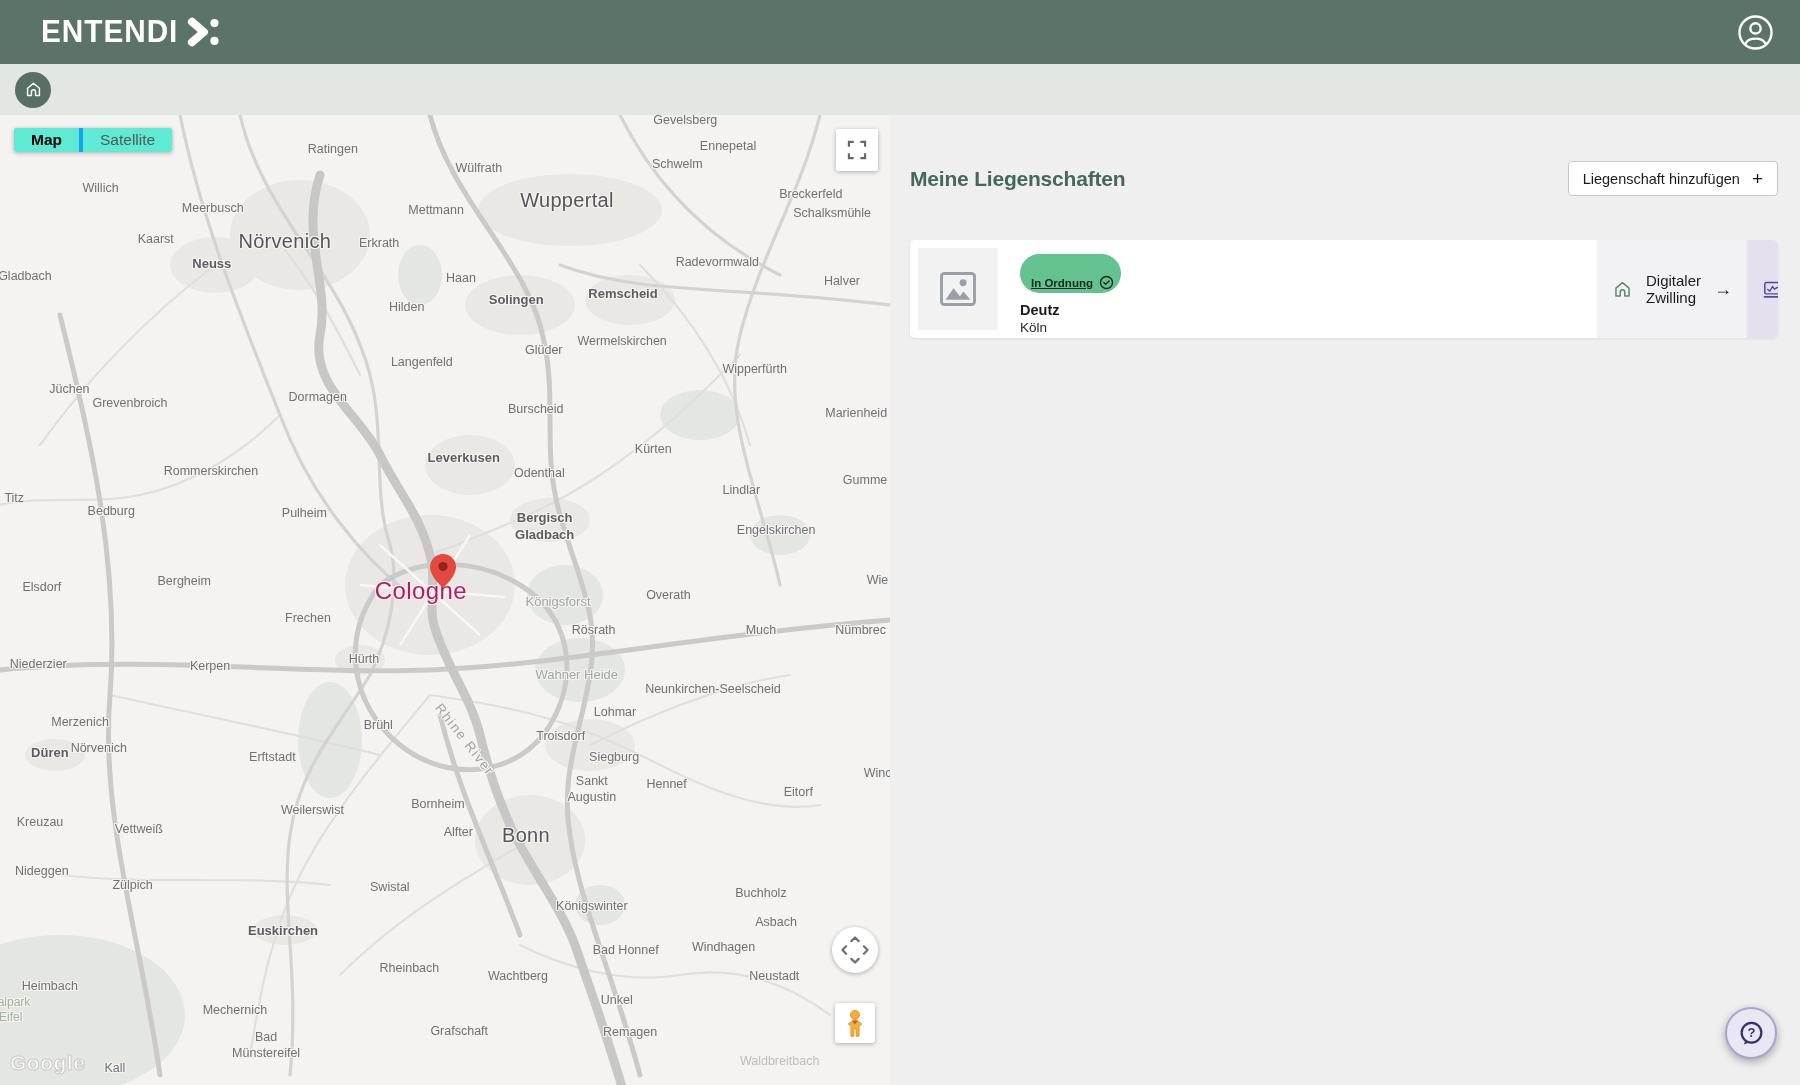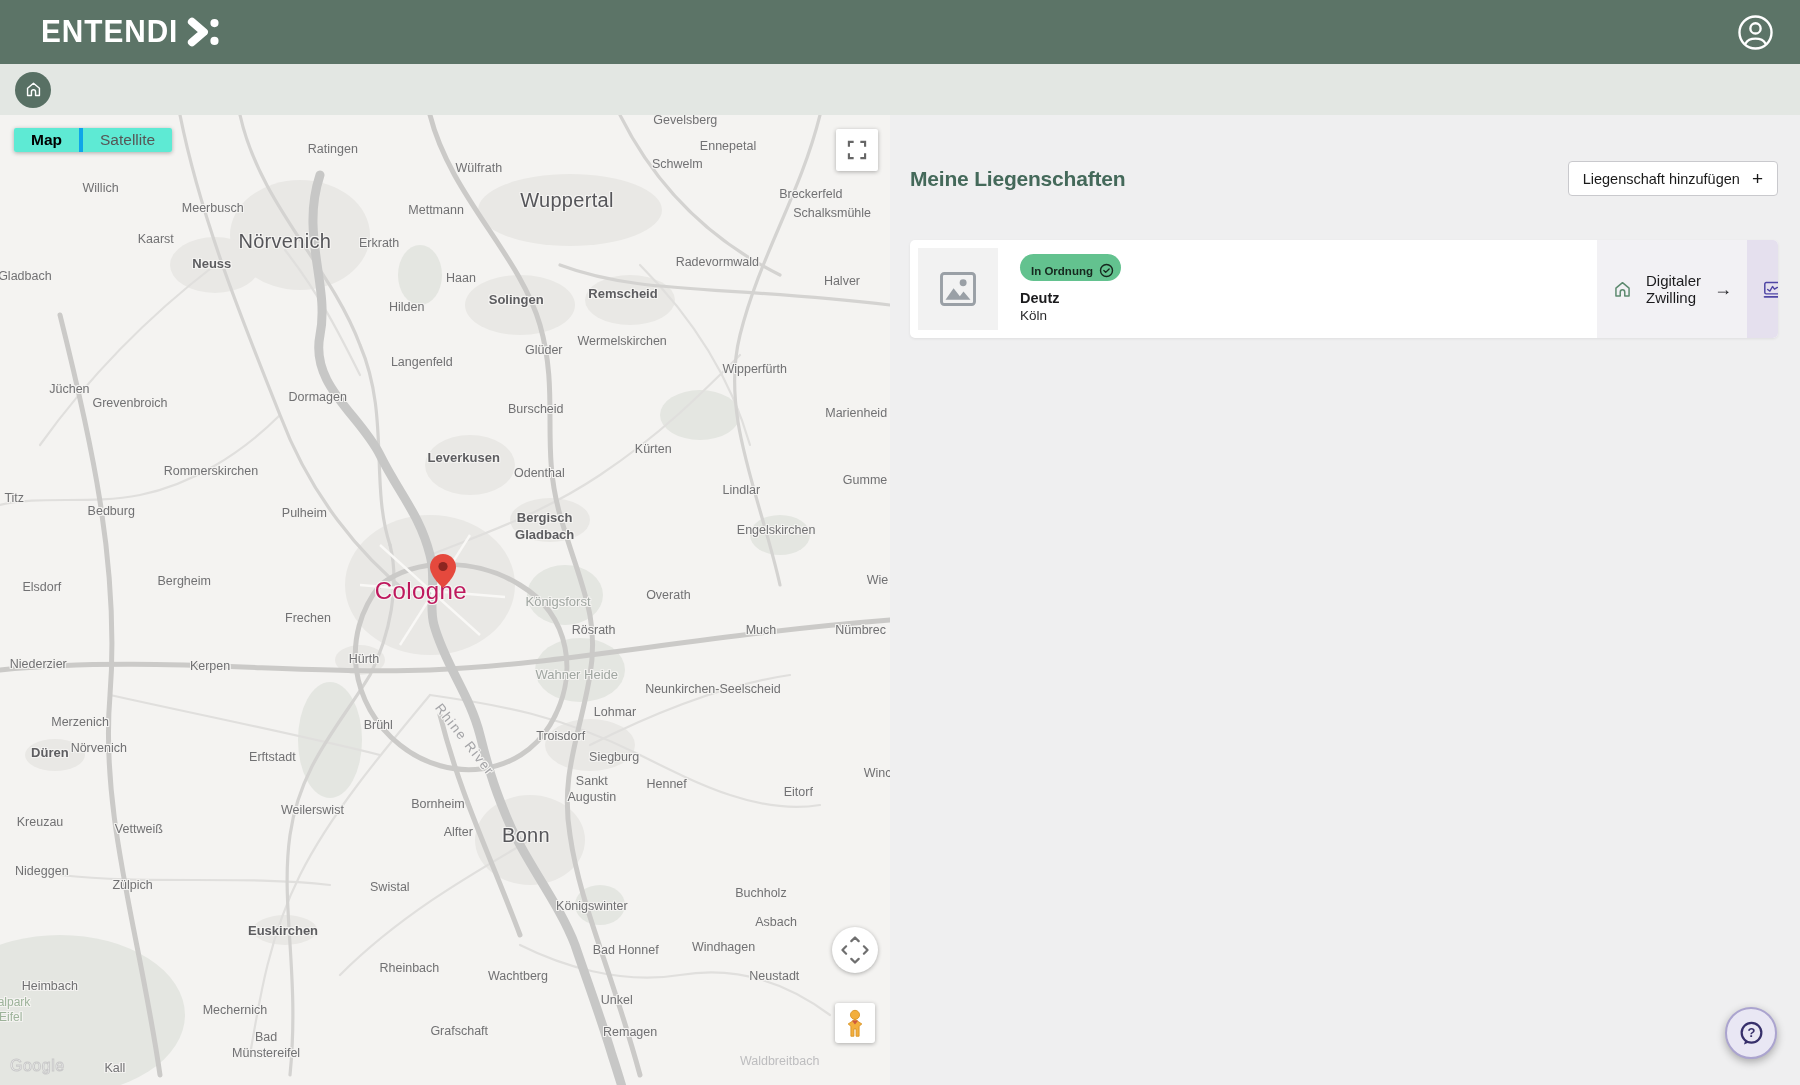--- a/index.html
+++ b/index.html
@@ -35,36 +35,36 @@
 
   .maptype { position:absolute; left:14px; top:13px; display:flex; box-shadow:0 1px 4px rgba(0,0,0,.3); border-radius:2px; overflow:hidden; }
   .maptype button { height:24px; padding:0 17px; border:none; background:#5eead4; font-size:15.5px; cursor:pointer; font-family:inherit; }
   .maptype .active { font-weight:bold; color:#000; }
   .maptype .inactive { color:#565656; border-left:4px solid #0ea5e9; }
 
   .fullscreen-btn { position:absolute; right:12px; top:14px; width:42px; height:42px; background:#fff; border:none; border-radius:2px; box-shadow:0 1px 4px rgba(0,0,0,.3); display:flex; align-items:center; justify-content:center; cursor:pointer; }
   .pan-btn { position:absolute; left:832px; top:812px; width:46px; height:46px; border-radius:50%; background:#fff; border:none; box-shadow:0 1px 4px rgba(0,0,0,.3); display:flex; align-items:center; justify-content:center; cursor:pointer; }
   .pegman-btn { position:absolute; left:835px; top:888px; width:40px; height:40px; border-radius:3px; background:#fff; border:none; box-shadow:0 1px 4px rgba(0,0,0,.3); display:flex; align-items:center; justify-content:center; cursor:grab; }
 
-  .google-logo { position:absolute; left:10px; bottom:10px; font-size:16px; font-weight:normal; letter-spacing:.5px; color:rgba(255,255,255,.9); -webkit-text-stroke:1px #c9c9c9; cursor:pointer; }
+  .google-logo { position:absolute; left:10px; bottom:10px; font-size:21px; font-weight:bold; letter-spacing:.5px; color:rgba(255,255,255,.9); -webkit-text-stroke:1px #c9c9c9; cursor:pointer; }
   .map-attrib { position:absolute; right:0; bottom:5px; display:flex; align-items:center; font-size:11px; color:#222; }
   .attr-item { padding:2px 5px; background:rgba(250,250,250,.75); white-space:nowrap; }
   .attr-item.link { cursor:pointer; }
 
   
   .panel { position:relative; flex:1; background:#efeff0; padding:46px 22px 0 20px; }
   .panel-head { display:flex; align-items:center; justify-content:space-between; }
   .panel-title { color:#44695a; font-size:21px; font-weight:bold; letter-spacing:-.2px; }
   .add-btn { height:35px; background:#fff; border:1px solid #c9c9cd; border-radius:4px; padding:0 14px; font-size:14.5px; color:#1a1a1a; display:flex; align-items:center; gap:12px; cursor:pointer; font-family:inherit; }
   .add-btn .plus { font-size:19px; line-height:1; color:#1a1a1a; }
 
   .card { margin-top:44px; height:98px; background:#fff; border-radius:5px; box-shadow:0 1px 3px rgba(0,0,0,.07); display:flex; align-items:stretch; overflow:hidden; }
   .thumb { width:80px; margin:8px 0 8px 8px; background:#f2f2f2; display:flex; align-items:center; justify-content:center; flex:none; }
   .card-info { padding:14px 0 0 22px; }
-  .badge { display:inline-flex; align-items:center; gap:6px; background:#63c28f; border-radius:999px; padding:9px 7px 3px 11px; font-size:11.5px; color:#16281e; font-weight:bold; }
+  .badge { display:inline-flex; align-items:center; gap:6px; background:#63c28f; border-radius:999px; padding:21px 7px 3px 11px; font-size:11.5px; color:#16281e; font-weight:bold;text-decoration:underline; }
   .prop-name { margin-top:9px; font-size:14.5px; font-weight:bold; color:#1b1b1d; }
   .prop-city { margin-top:2px; font-size:13.5px; color:#2b2b2d; }
   .card-actions { margin-left:auto; width:181px; display:flex; flex-direction:row; flex:none; }
   .action-row { flex:1; display:flex; align-items:center; padding:0 15px; gap:13px; cursor:pointer; background:#f2f1f4; border:none; font-family:inherit; }
   .action-row.alt { background:#e5e0ee; }
   .action-label { flex:1; text-align:left; font-size:15px; color:#1b1b1d; }
   .action-arrow { font-size:18px; color:#202124; }
 
   .help-btn { position:absolute; left:1725px; top:1007px; width:52px; height:52px; border-radius:50%; background:#e9e7f4; border:2px solid #aba4cf; box-shadow:0 3px 8px rgba(0,0,0,.3); display:flex; align-items:center; justify-content:center; cursor:pointer; }
 </style>

